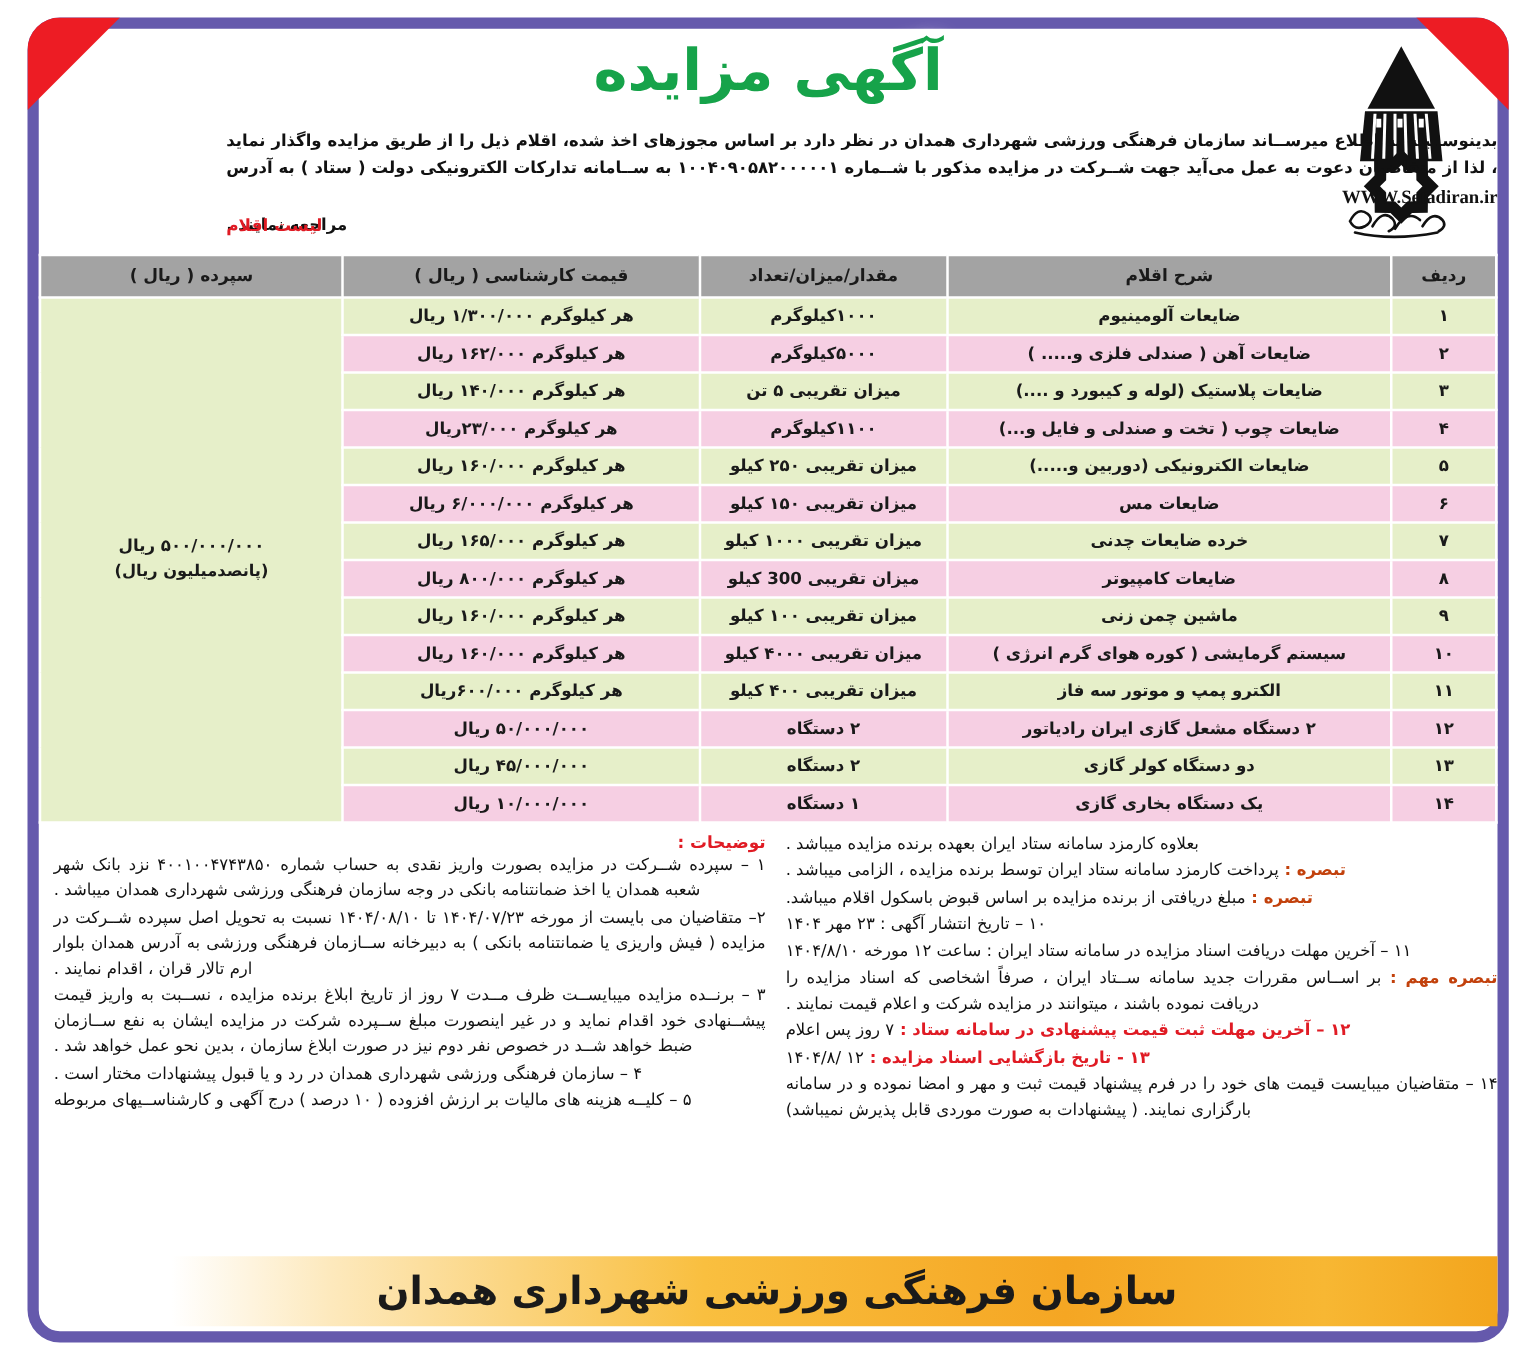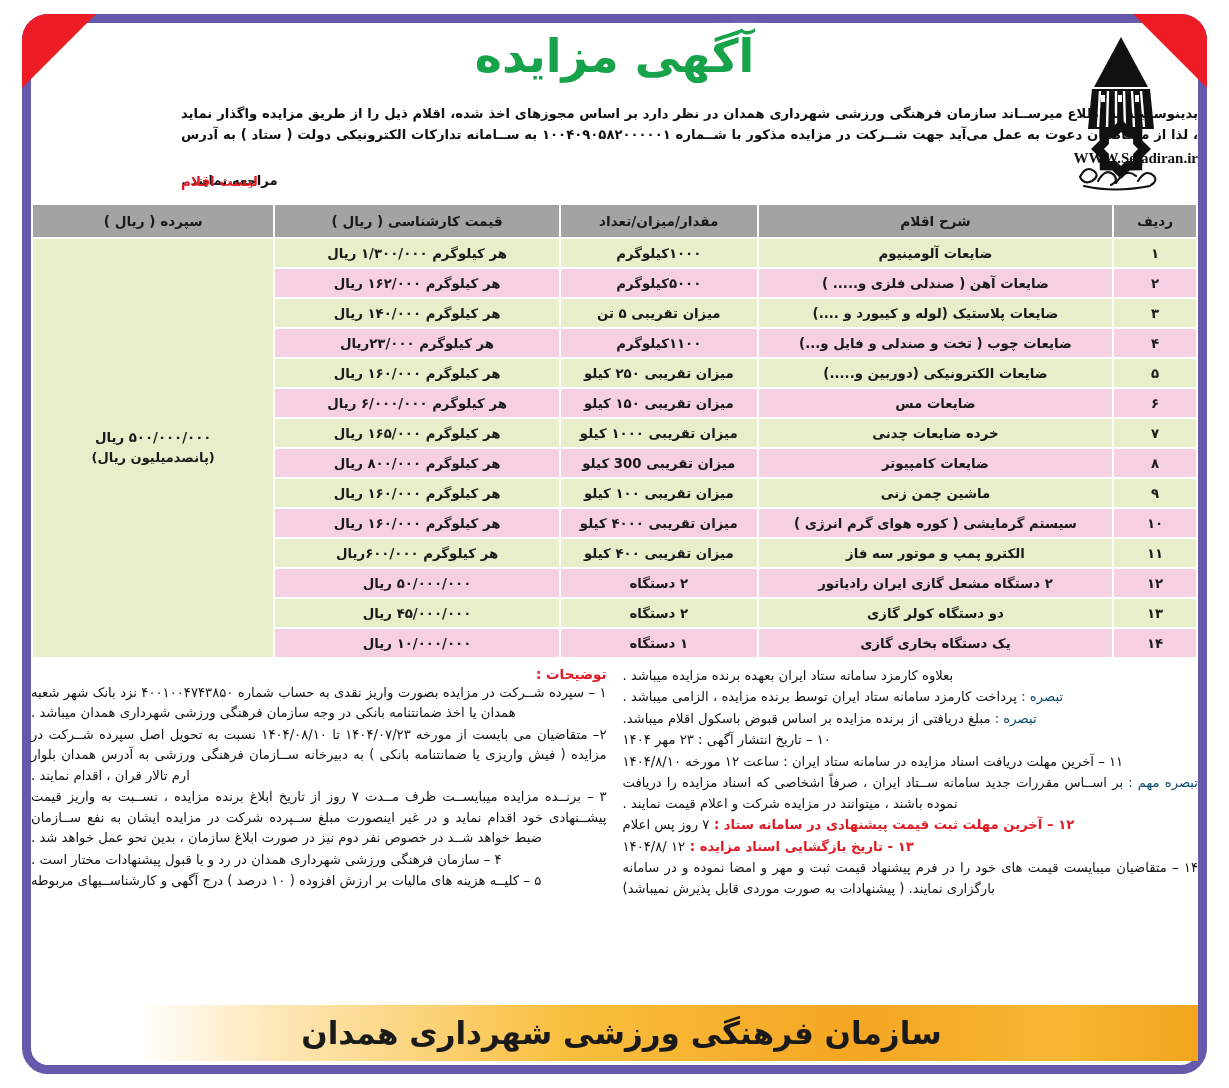--- a/index.html
+++ b/index.html
@@ -107,36 +107,37 @@
   col.c-desc{width:30.5%;}
   col.c-qty{width:17%;}
   col.c-price{width:24.5%;}
   col.c-dep{width:20.8%;}
 
   
   .notes{
     display:flex;flex-direction:row-reverse;
     margin-top:7px;gap:16px;
     align-items:flex-start;
+    margin-left:12px;
   }
   .notes-col{flex:1;}
   .notes-col.right{width:49%;}
   .notes-col.left{width:51%;}
   .notes-title{
     color:#e01b24;font-weight:bold;font-size:13.5px;margin-bottom:1px;
   }
   p.note{
     margin:0 0 1px 0;
     font-size:13.2px;line-height:1.55;
     color:#111;text-align:justify;text-align-last:left;
     font-weight:500;
   }
   p.note.rt{text-align:justify;text-align-last:left;}
   p.note.lt{text-align:justify;text-align-last:left;}
-  .tag{color:#0c4a6e;font-weight:normal;}
+  .tag{color:#c2410c;font-weight:bold;}
   .red-note{color:#e01b24;font-weight:bold;}
 
   
   .footer{
     position:absolute;left:14px;right:0;bottom:4px;
     height:56px;
     background:linear-gradient(90deg,#ffffff 0%,#ffffff 8%,#fde9bd 19%,#f9bf3f 45%,#f5a623 70%,#f7b733 88%,#f3a51d 100%);
     display:flex;align-items:center;justify-content:center;
   }
   .footer span{

